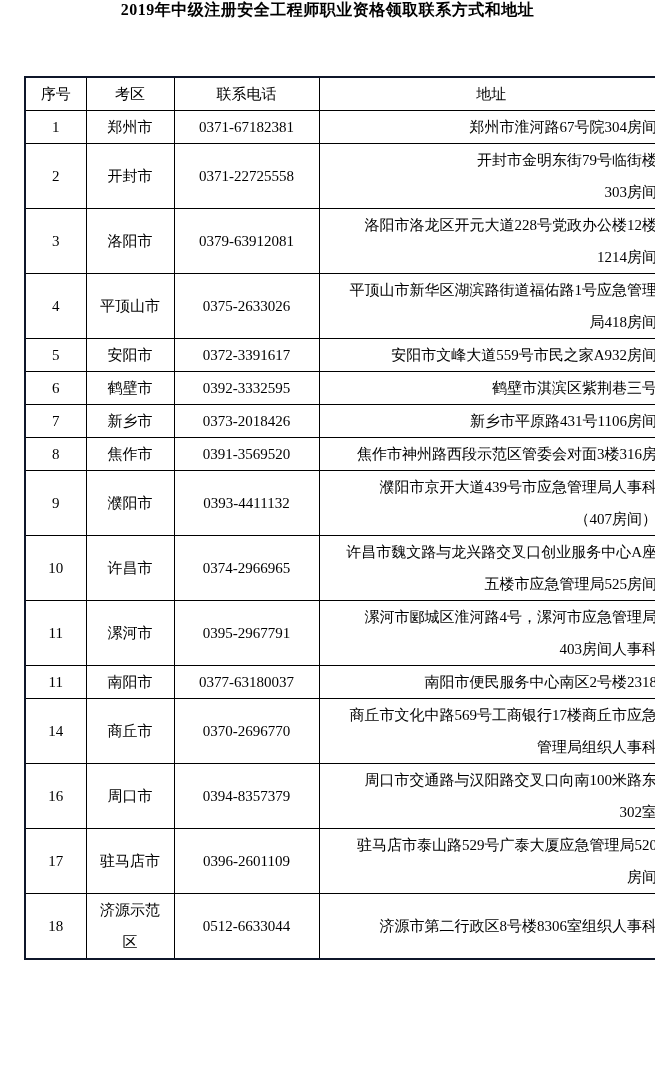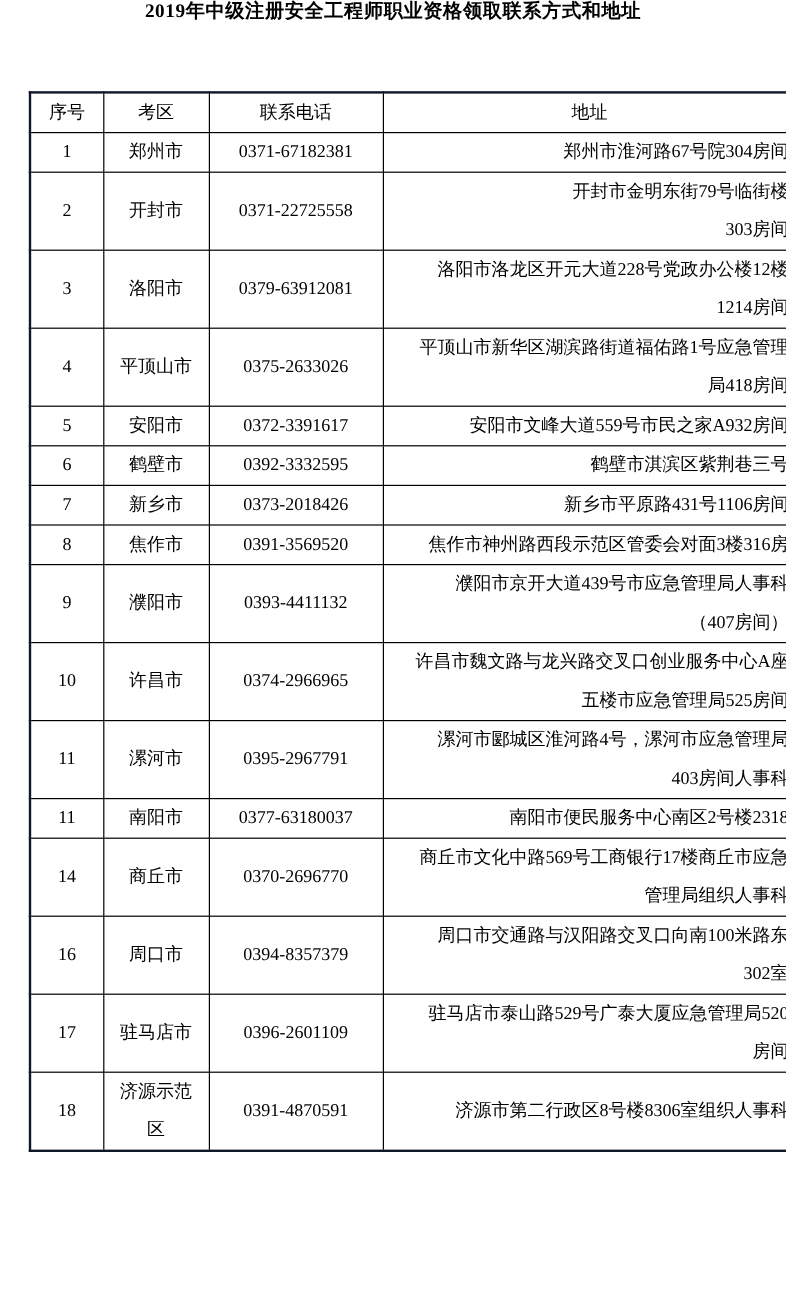--- a/index.html
+++ b/index.html
@@ -168,17 +168,17 @@
       <td>17</td>
       <td>驻马店市</td>
       <td>0396-2601109</td>
       <td class="addr">驻马店市泰山路529号广泰大厦应急管理局520
 房间</td>
     </tr>
     <tr>
       <td>18</td>
       <td>济源示范
 区</td>
-      <td>0391-4870591</td>
+      <td>0512-6633044</td>
       <td class="addr">济源市第二行政区8号楼8306室组织人事科</td>
     </tr>
   </tbody>
 </table>
 
 </body></html>

